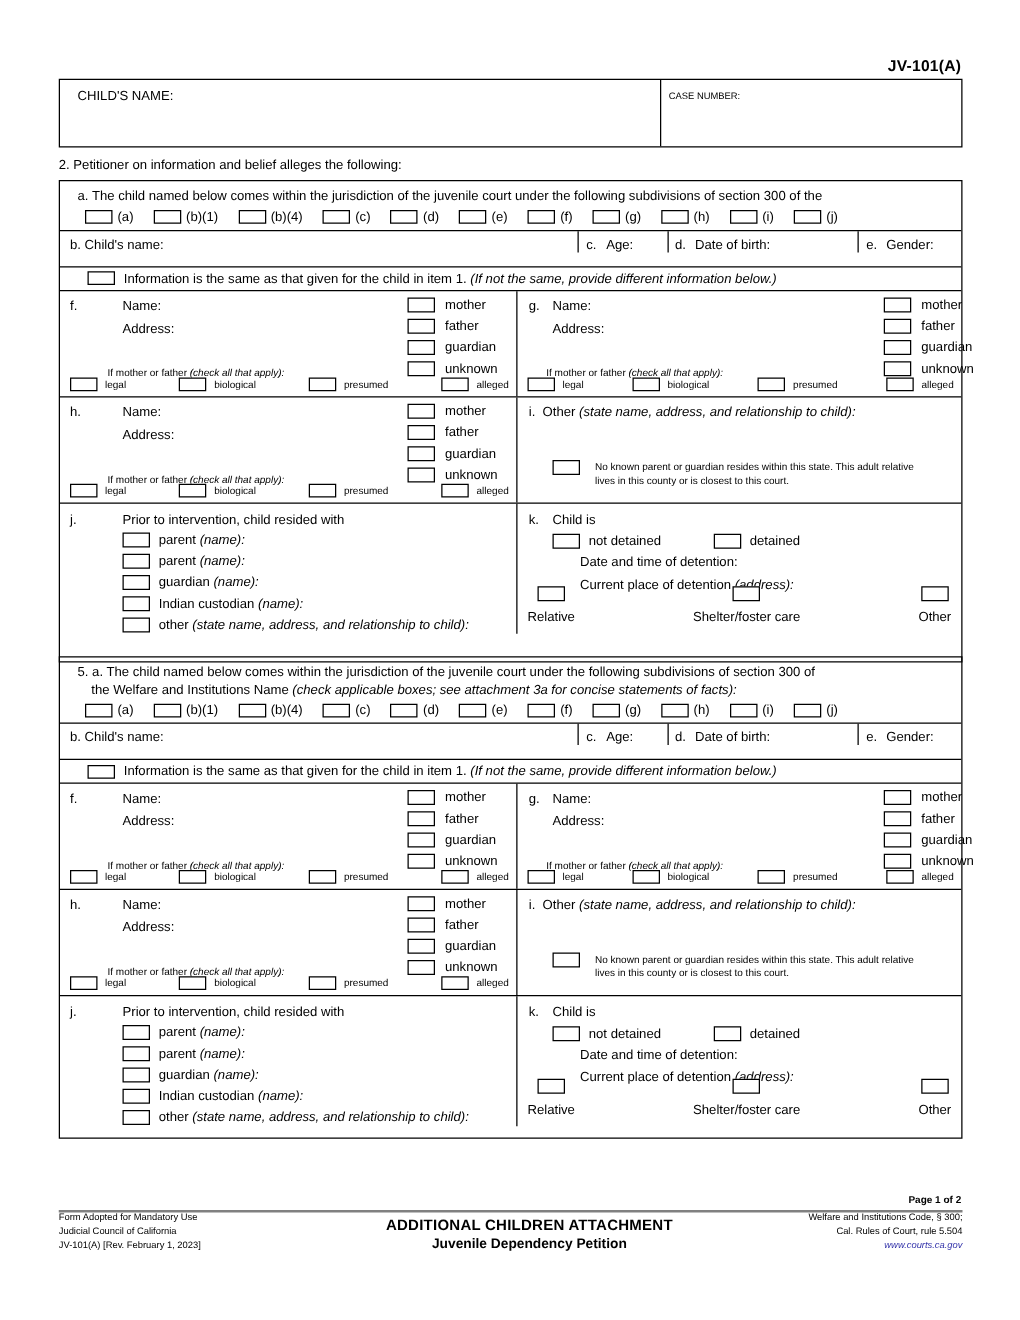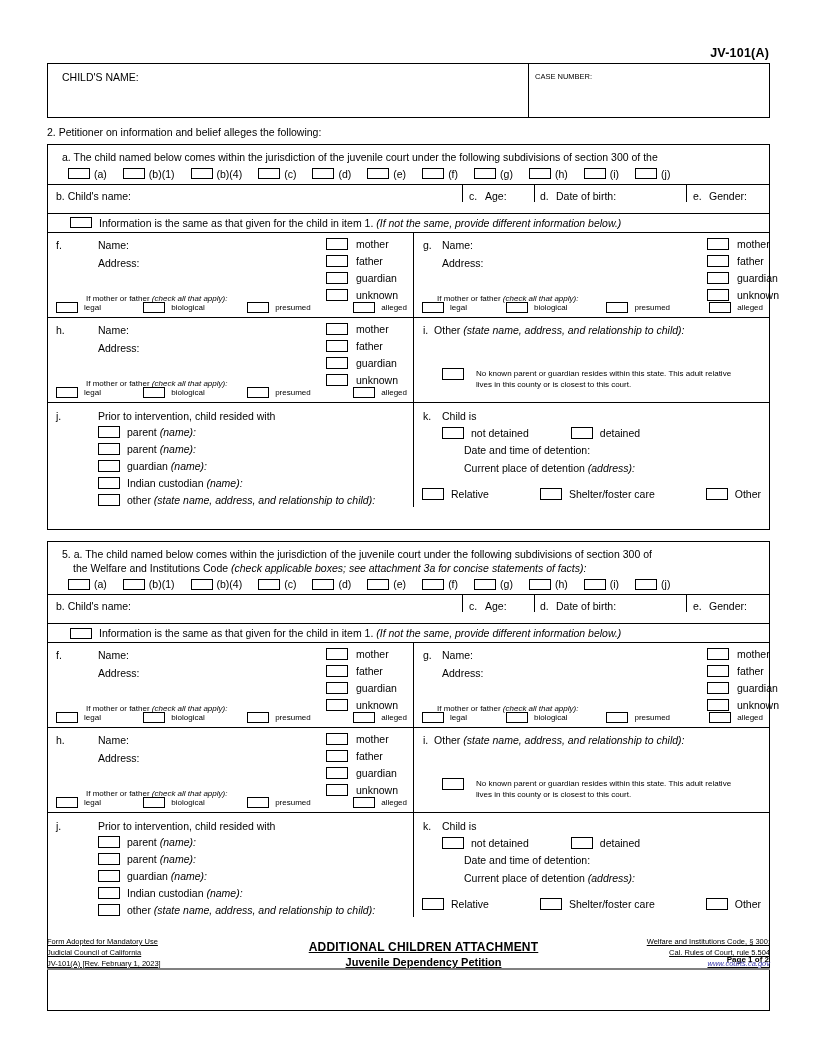--- a/index.html
+++ b/index.html
@@ -85,21 +85,21 @@
   
   .block {
     position: absolute;
     left: 47px;
     width: 723px;
     border: 1px solid #000;
     box-sizing: border-box;
     font-size: 10.5px;
   }
   #block4 { top: 144px; height: 386px; }
-  #block5 { top: 541px; height: 470px; }
+  #block5 { top: 525px; height: 386px; }
 
   .hline { border-top: 1px solid #000; }
 
   
   .sec-a {
     padding: 6px 0 0 0;
   }
   .sec-a .txt {
     padding: 0 8px 0 14px;
     line-height: 13.5px;
@@ -206,21 +206,21 @@
   .j-item { display: flex; gap: 7px; height: 14px; }
 
   .k-ltr { position: absolute; left: 9px; top: 7px; }
   .k-hdr { position: absolute; left: 28px; top: 7px; }
   .k-det { position: absolute; left: 28px; top: 24px; display: flex; align-items: center; }
   .k-det .si { display: flex; align-items: center; gap: 7px; }
   .k-det .gap { width: 42px; }
   .k-line1 { position: absolute; left: 50px; top: 41px; }
   .k-line2 { position: absolute; left: 50px; top: 59px; }
   .k-place { position: absolute; left: 8px; right: 8px; bottom: 7px; display: flex; align-items: center; }
-  .k-place .si { display: flex; align-items: center; gap: 7px; }
+  .k-place .si { display: flex; align-items: center; gap: 7px; flex-direction: column; }
   .k-place .sp { flex: 1 1 auto; }
 
   
   .pagenum {
     position: absolute;
     right: 47px;
     top: 955px;
     font-size: 8px;
     font-weight: bold;
     margin-left: 44px;
@@ -229,25 +229,24 @@
     position: absolute;
     left: 47px;
     top: 968px;
     width: 723px;
     height: 2px;
     background: #808080;
   }
   .foot {
     position: absolute;
     left: 47px;
-    top: 936px;
+    top: 968px;
     width: 723px;
     display: flex;
-    align-items: flex-start;
-    text-decoration: underline;
+    align-items: center;
   }
   .foot-l { width: 230px; font-size: 7.5px; line-height: 11px; }
   .foot-c { flex: 1; text-align: center; padding-top: 4px; }
   .foot-c .t1 { font-size: 12px; font-weight: bold; letter-spacing: .2px; }
   .foot-c .t2 { font-size: 11px; font-weight: bold; margin-top: 2px; }
   .foot-r { width: 200px; text-align: right; font-size: 7.5px; line-height: 11px; }
   .foot-r .url { color: #3333aa; font-style: italic; }
 </style>
 </head>
 <body>
@@ -552,21 +551,21 @@
       </div>
     </div>
   </div>
 
   <div class="block" id="block5">
 
     <div class="sec-a">
       <div class="txt">
         <span>5. a.</span>
         <span>The child named below comes within the jurisdiction of the juvenile court under the following subdivisions of section 300 of</span>
-        <span class="ind"><span>the Welfare and Institutions Code </span><span class="it">(check applicable boxes; see attachment 3a for concise statements of facts):</span></span>
+        <span class="ind"><span>the Welfare and Institutions Name </span><span class="it">(check applicable boxes; see attachment 3a for concise statements of facts):</span></span>
       </div>
       <div class="sub-row">
         <span class="sub-item">
             <span class="cbx"></span>
             <span>(a)</span>
           </span>
         <span class="sub-item">
             <span class="cbx"></span>
             <span>(b)(1)</span>
           </span>

